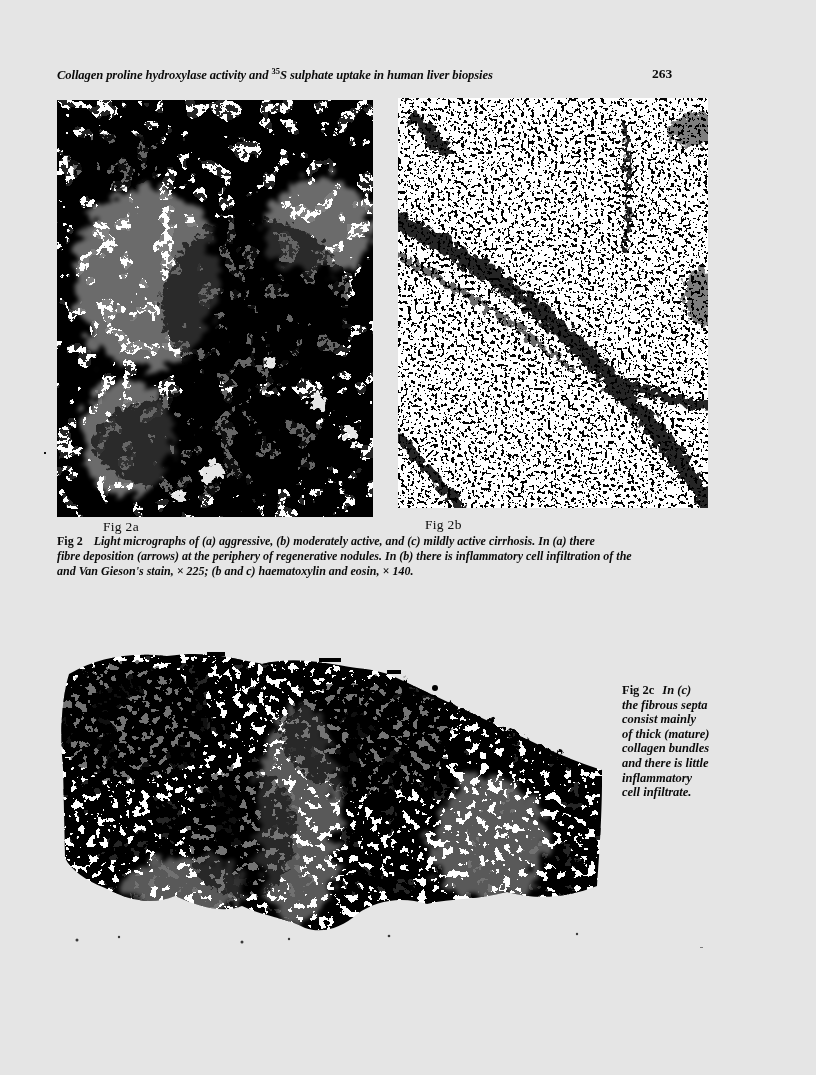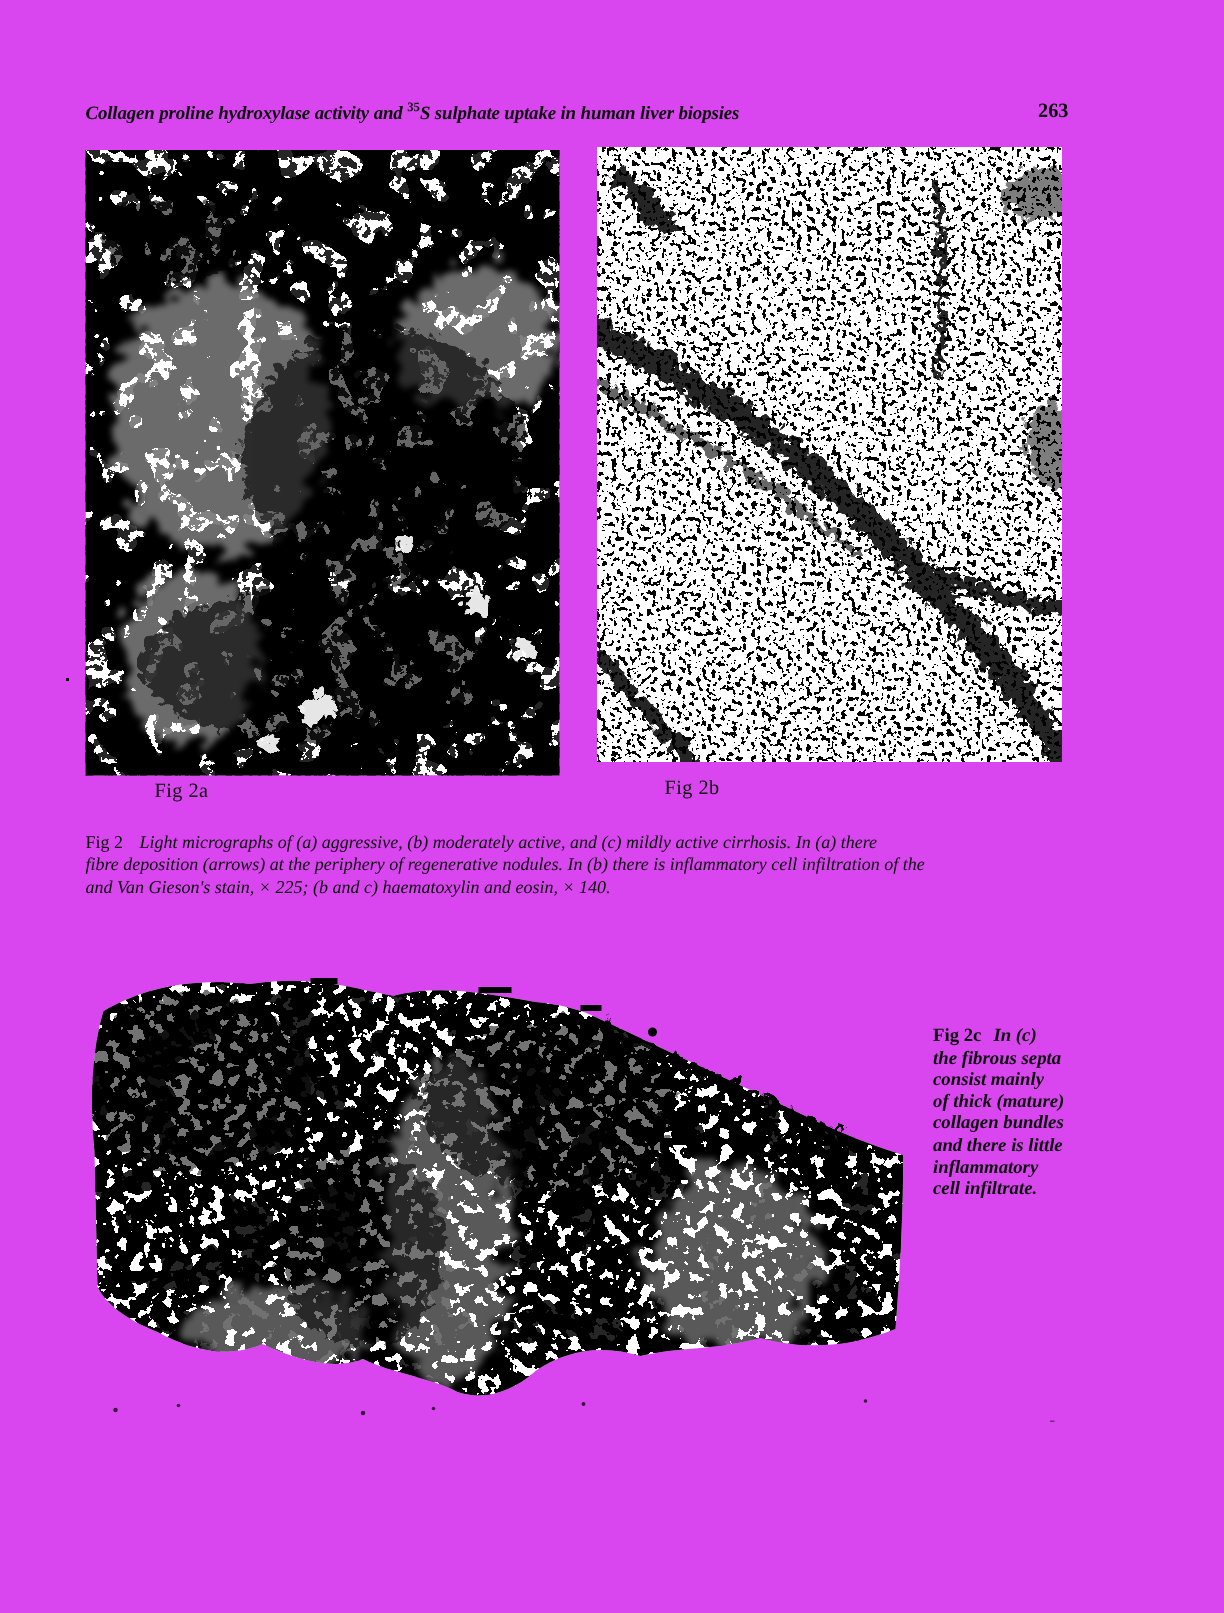--- a/index.html
+++ b/index.html
@@ -1,31 +1,31 @@
 <!DOCTYPE html>
 <html><head>
 <meta charset="utf-8">
 <style>
   html,body{margin:0;padding:0;background:#ffffff;}
   .page{
-    position:relative;width:816px;height:1075px;background:#d946ef;
+    position:relative;width:816px;height:1075px;background:#e5e5e5;
     font-family:"Liberation Serif","DejaVu Serif",serif;color:#0a0a0a;overflow:hidden;
   }
   .header-title{
     position:absolute;left:57px;top:66px;font-size:12.6px;font-weight:bold;font-style:italic;
     letter-spacing:-0.1px;white-space:nowrap;
   }
   .header-title sup{font-style:normal;font-size:8.5px;vertical-align:super;letter-spacing:0;}
-  .page-number{position:absolute;left:692px;top:66px;font-size:13.5px;font-weight:bold;font-style:normal;}
+  .page-number{position:absolute;left:652px;top:66px;font-size:13.5px;font-weight:bold;font-style:normal;}
   .fig{position:absolute;line-height:0;}
   .fig svg{display:block;}
   .fig-label{position:absolute;font-size:13.5px;letter-spacing:0.3px;white-space:nowrap;margin-left:46px;}
   .caption{
-    position:absolute;left:57px;top:554px;font-size:12px;line-height:15px;
-    font-style:italic;font-weight:normal;white-space:nowrap;letter-spacing:0px;
+    position:absolute;left:57px;top:534px;font-size:12px;line-height:15px;
+    font-style:italic;font-weight:bold;white-space:nowrap;letter-spacing:0px;
   }
   .caption .lead{font-style:normal;margin-right:11px;}
   .sidecap{
     position:absolute;left:622px;top:683px;font-size:12.5px;line-height:14.6px;
     font-style:italic;font-weight:bold;white-space:nowrap;
   }
   .sidecap .lead{font-style:normal;margin-right:8px;text-align:center;}
   .speck{position:absolute;background:#111;}
 </style>
 </head>
@@ -123,21 +123,21 @@
         <path d="M -6 332 L 66 414" stroke-width="10"></path>
       </g>
       <g filter="url(#roughen)" fill="#000000" opacity="0.5">
         <ellipse cx="292" cy="28" rx="26" ry="16"></ellipse>
         <ellipse cx="298" cy="195" rx="16" ry="30"></ellipse>
       </g>
     </svg>
   </div>
 
   <div class="fig-label" style="left:57px;top:519px">Fig 2a</div>
-  <div class="fig-label" style="left:397px;top:517px">Fig 2b</div>
+  <div class="fig-label" style="left:379px;top:517px">Fig 2b</div>
 
   <div class="caption">
     <div><span class="lead">Fig 2</span><span>Light micrographs of (a) aggressive, (b) moderately active, and (c) mildly active cirrhosis. In (a) there</span></div>
     <div>fibre deposition (arrows) at the periphery of regenerative nodules. In (b) there is inflammatory cell infiltration of the</div>
     <div>and Van Gieson's stain, × 225; (b and c) haematoxylin and eosin, × 140.</div>
   </div>
 
   <div class="fig" style="left:57px;top:648px">
     <svg width="545" height="300" viewBox="0 0 545 300">
       <defs>

